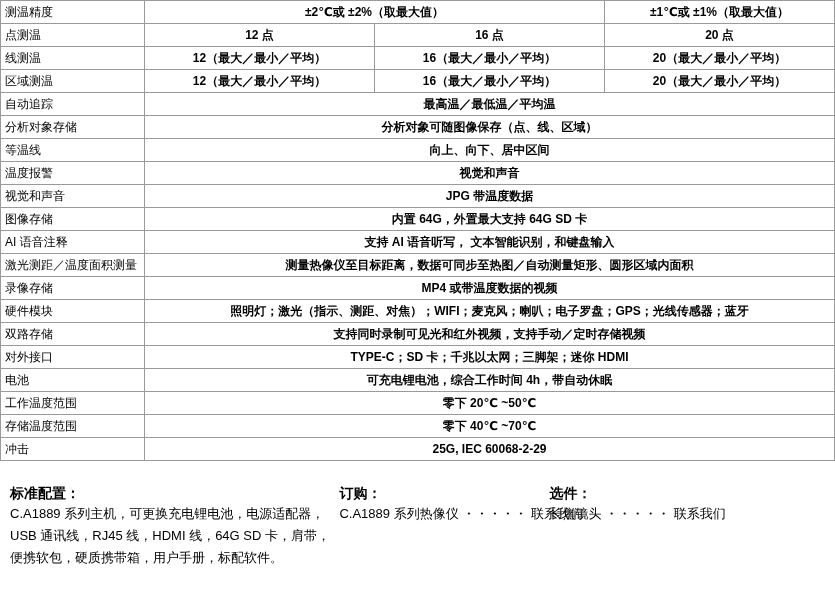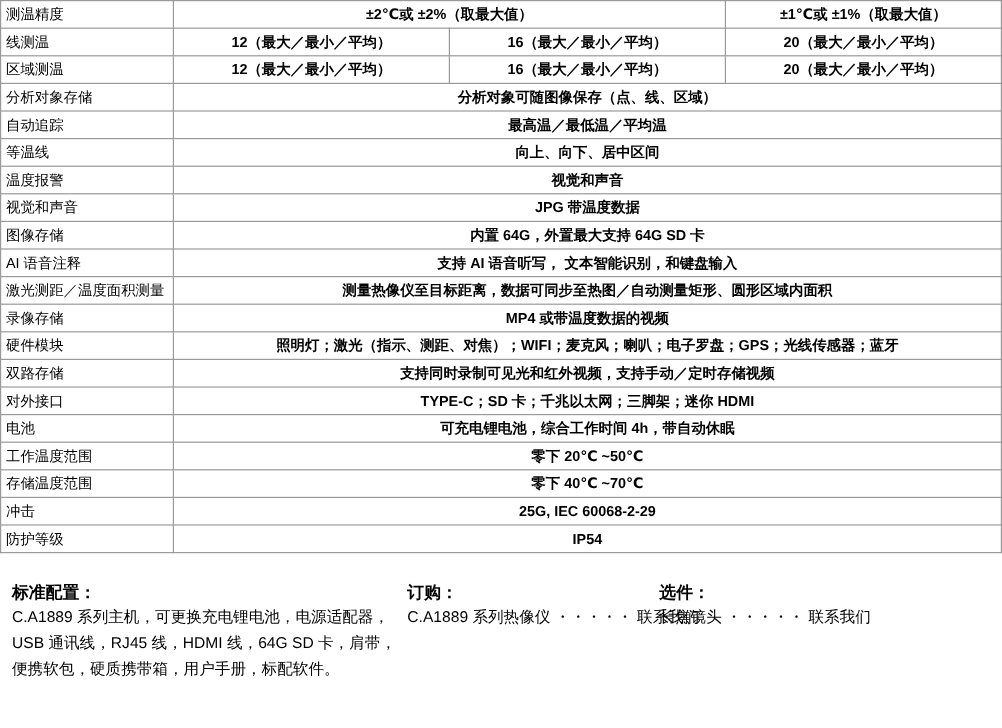--- a/index.html
+++ b/index.html
@@ -83,40 +83,46 @@
 <div class="page">
 
   <table class="spec">
     <tbody id="spec-body">
         <tr>
           <td class="label">测温精度</td>
           <td class="val" colspan="2">±2℃或 ±2%（取最大值）</td>
           <td class="val">±1℃或 ±1%（取最大值）</td>
         </tr>
         <tr>
+          <td class="label">点测温</td>
+          <td class="val">12 点</td>
+          <td class="val">16 点</td>
+          <td class="val">20 点</td>
+        </tr>
+        <tr>
           <td class="label">线测温</td>
           <td class="val">12（最大／最小／平均）</td>
           <td class="val">16（最大／最小／平均）</td>
           <td class="val">20（最大／最小／平均）</td>
         </tr>
         <tr>
           <td class="label">区域测温</td>
           <td class="val">12（最大／最小／平均）</td>
           <td class="val">16（最大／最小／平均）</td>
           <td class="val">20（最大／最小／平均）</td>
         </tr>
         <tr>
+          <td class="label">自动追踪</td>
+          <td class="val" colspan="3">最高温／最低温／平均温</td>
+        </tr>
+        <tr>
           <td class="label">分析对象存储</td>
           <td class="val" colspan="3">分析对象可随图像保存（点、线、区域）</td>
         </tr>
         <tr>
-          <td class="label">自动追踪</td>
-          <td class="val" colspan="3">最高温／最低温／平均温</td>
-        </tr>
-        <tr>
           <td class="label">等温线</td>
           <td class="val" colspan="3">向上、向下、居中区间</td>
         </tr>
         <tr>
           <td class="label">温度报警</td>
           <td class="val" colspan="3">视觉和声音</td>
         </tr>
         <tr>
           <td class="label">视觉和声音</td>
           <td class="val" colspan="3">JPG 带温度数据</td>
@@ -157,24 +163,20 @@
           <td class="label">工作温度范围</td>
           <td class="val" colspan="3">零下 20℃ ~50℃</td>
         </tr>
         <tr>
           <td class="label">存储温度范围</td>
           <td class="val" colspan="3">零下 40℃ ~70℃</td>
         </tr>
         <tr>
           <td class="label">冲击</td>
           <td class="val" colspan="3">25G, IEC 60068-2-29</td>
-        </tr>
-        <tr>
-          <td class="label">防护等级</td>
-          <td class="val" colspan="3">IP54</td>
         </tr>
       </tbody>
   </table>
 
   <div class="bottom">
 
     <div class="col-config">
       <div class="sec-title">标准配置：</div>
       <div class="sec-body">C.A1889 系列主机，可更换充电锂电池，电源适配器，USB 通讯线，RJ45 线，HDMI 线，64G SD 卡，肩带，便携软包，硬质携带箱，用户手册，标配软件。</div>
     </div>

